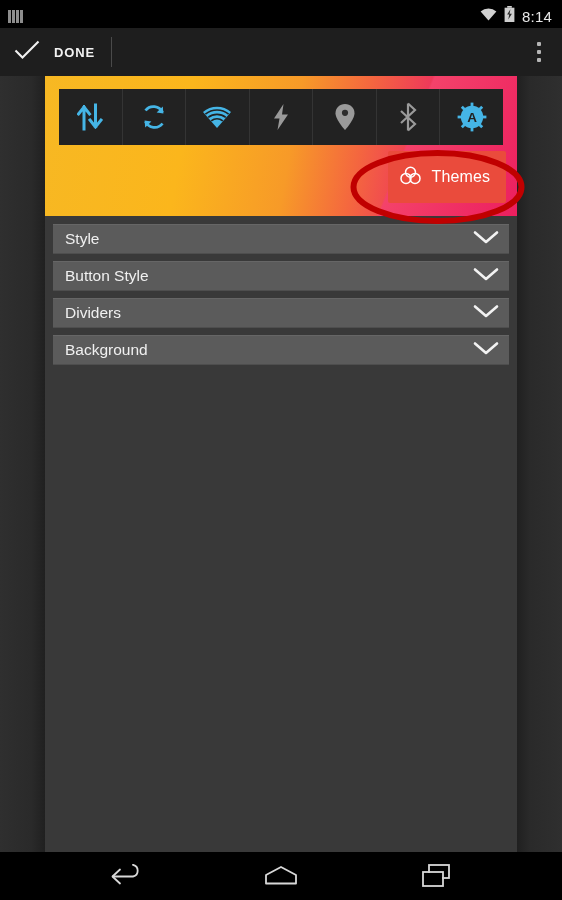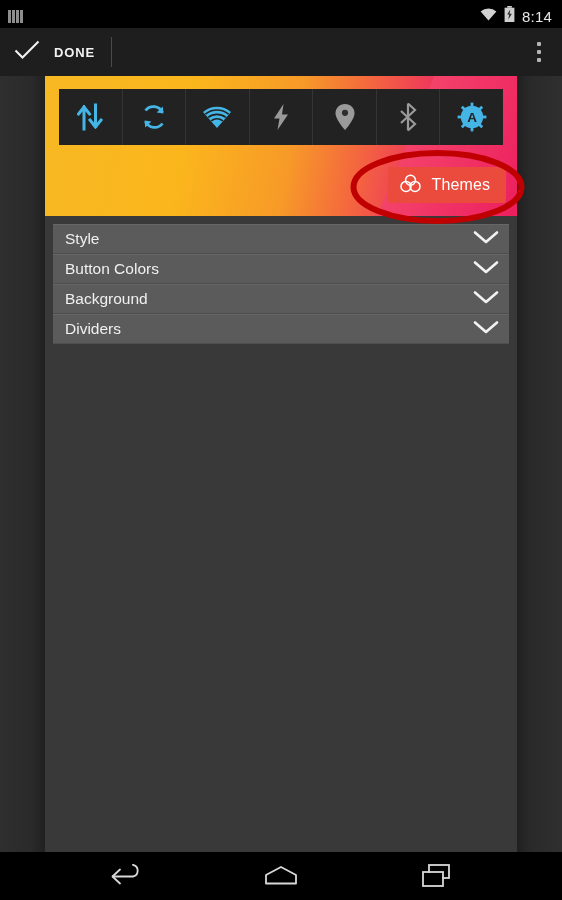--- a/index.html
+++ b/index.html
@@ -56,28 +56,28 @@
     position:absolute; left:14px; top:13px; width:444px; height:56px;
     background:#222222; display:flex; z-index:3;
   }
   .tcell { flex:1; display:flex; align-items:center; justify-content:center;
            border-right:1px solid #343434; }
   .tcell:last-child { border-right:none; }
 
   .btn-row { position:absolute; right:11px; bottom:13px; display:flex; gap:8px; z-index:3; }
   .pill {
     display:flex; align-items:center; gap:11px;
-    background:#ea4b3c; height:36px; padding:0 16px 0 12px; border-radius:2px;
+    background:#ea4b3c; height:52px; padding:0 16px 0 12px; border-radius:2px;
   }
   .pill-label { color:#ffffff; font-size:16px; letter-spacing:.1px; }
 
   
   .list { padding:8px 8px 0 8px; }
   .row {
-    height:30px; background:#5b5b5b; 
+    height:30px; background:#5b5b5b; margin-bottom:7px;
     display:flex; align-items:center; padding:0 10px 0 12px;
     border-top:1px solid #666; border-bottom:1px solid #4e4e4e;
   }
   .row-label { color:#f0f0f0; font-size:15.5px; }
   .row .chev { margin-left:auto; }
 
   
   .annot { position:absolute; left:350px; top:150px; width:175px; height:74px;
            z-index:9; pointer-events:none; }
 
@@ -226,39 +226,39 @@
       <div class="row">
         <span class="row-label">Style</span>
         <span class="chev">
           <svg width="26" height="15" viewBox="0 0 26 15">
             <path d="M2 2.5 L13 12 L24 2.5" fill="none" stroke="#f2f2f2" stroke-width="2.6" stroke-linecap="round" stroke-linejoin="round"></path>
           </svg>
         </span>
       </div>
 
       <div class="row">
-        <span class="row-label">Button Colors</span>
+        <span class="row-label">Button Style</span>
+        <span class="chev">
+          <svg width="26" height="15" viewBox="0 0 26 15">
+            <path d="M2 2.5 L13 12 L24 2.5" fill="none" stroke="#f2f2f2" stroke-width="2.6" stroke-linecap="round" stroke-linejoin="round"></path>
+          </svg>
+        </span>
+      </div>
+
+      <div class="row">
+        <span class="row-label">Dividers</span>
         <span class="chev">
           <svg width="26" height="15" viewBox="0 0 26 15">
             <path d="M2 2.5 L13 12 L24 2.5" fill="none" stroke="#f2f2f2" stroke-width="2.6" stroke-linecap="round" stroke-linejoin="round"></path>
           </svg>
         </span>
       </div>
 
       <div class="row">
         <span class="row-label">Background</span>
-        <span class="chev">
-          <svg width="26" height="15" viewBox="0 0 26 15">
-            <path d="M2 2.5 L13 12 L24 2.5" fill="none" stroke="#f2f2f2" stroke-width="2.6" stroke-linecap="round" stroke-linejoin="round"></path>
-          </svg>
-        </span>
-      </div>
-
-      <div class="row">
-        <span class="row-label">Dividers</span>
         <span class="chev">
           <svg width="26" height="15" viewBox="0 0 26 15">
             <path d="M2 2.5 L13 12 L24 2.5" fill="none" stroke="#f2f2f2" stroke-width="2.6" stroke-linecap="round" stroke-linejoin="round"></path>
           </svg>
         </span>
       </div>
 
 
     </div>
   </div>

